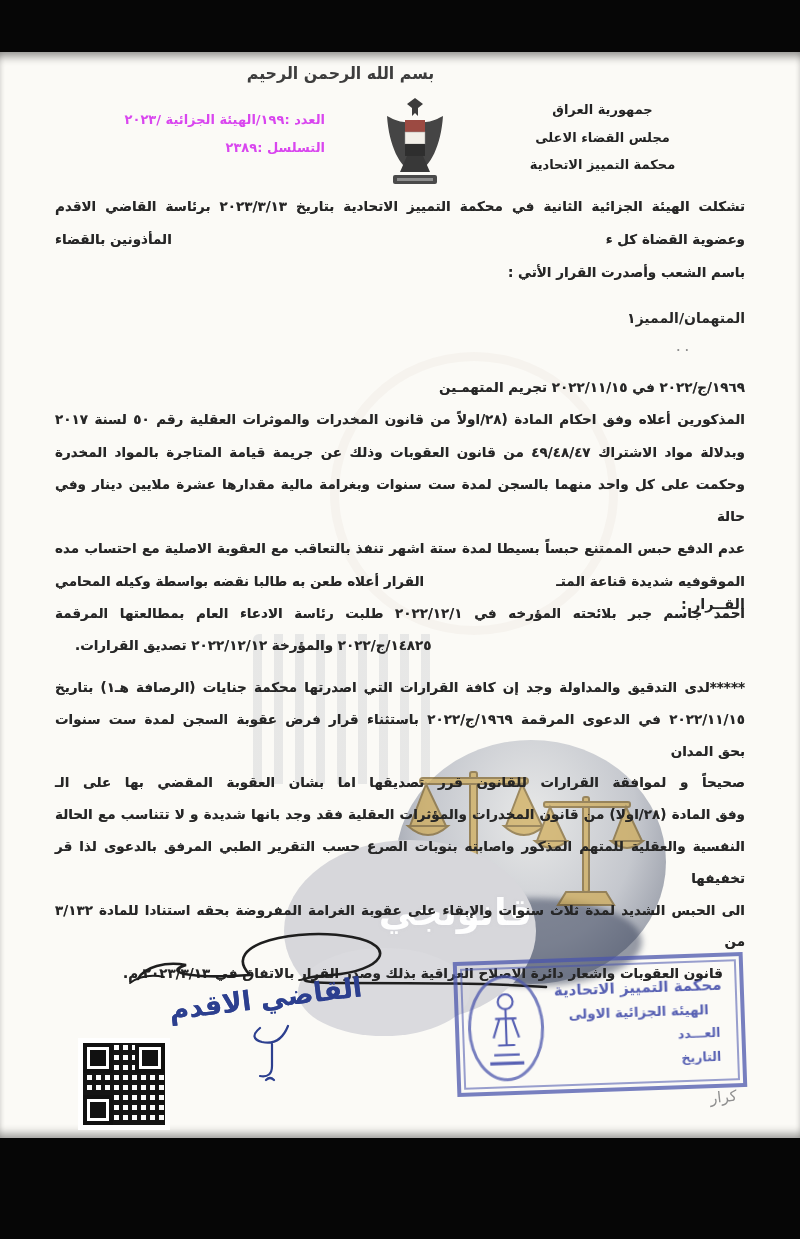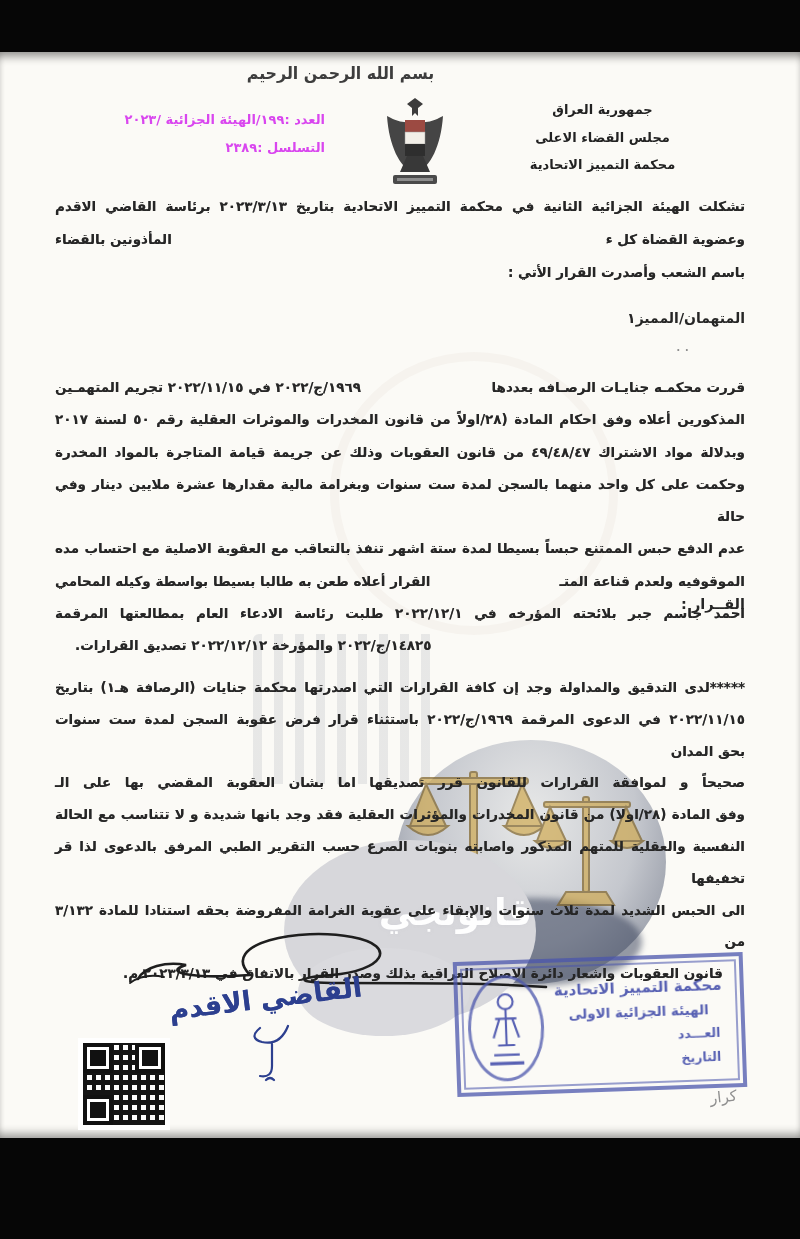--- a/index.html
+++ b/index.html
@@ -135,30 +135,29 @@
       <span>المأذونين بالقضاء</span>
     </div>
     <div class="line">باسم الشعب وأصدرت القرار الأتي :</div>
   </div>
 
   <div class="abs ar parties">المتهمان/المميز١</div>
   <div class="abs marks">٠٠</div>
 
   <div class="abs ar facts">
     <div class="line between">
-      <span>قررت محكمـه جنايـات الرصـافه بعددها</span>
       <span>١٩٦٩/ج/٢٠٢٢ في ٢٠٢٢/١١/١٥ تجريم المتهمـين</span>
     </div>
     <div class="line j">المذكورين أعلاه وفق احكام المادة (٢٨/اولاً من قانون المخدرات والموثرات العقلية رقم ٥٠ لسنة ٢٠١٧</div>
     <div class="line j">وبدلالة مواد الاشتراك ٤٩/٤٨/٤٧ من قانون العقوبات وذلك عن جريمة قيامة المتاجرة بالمواد المخدرة</div>
     <div class="line j">وحكمت على كل واحد منهما بالسجن لمدة ست سنوات وبغرامة مالية مقدارها عشرة ملايين دينار وفي حالة</div>
     <div class="line j">عدم الدفع حبس الممتنع حبساً بسيطا لمدة ستة اشهر تنفذ بالتعاقب مع العقوبة الاصلية مع احتساب مده</div>
     <div class="line between">
-      <span>الموقوفيه  ولعدم قناعة المتـ</span>
-      <span>القرار أعلاه طعن به طالبا بسيطا بواسطة وكيله المحامي</span>
+      <span>الموقوفيه  شديدة قناعة المتـ</span>
+      <span>القرار أعلاه طعن به طالبا نقضه بواسطة وكيله المحامي</span>
     </div>
     <div class="line j">احمد جاسم جبر بلائحته المؤرخه في ٢٠٢٢/١٢/١  طلبت رئاسة الادعاء العام بمطالعتها المرقمة</div>
     <div class="line last-left">١٤٨٢٥/ج/٢٠٢٢ والمؤرخة ٢٠٢٢/١٢/١٢  تصديق القرارات.</div>
   </div>
 
   <div class="abs ar qarar-h">القــرار :</div>
 
   <div class="abs ar decision">
     <div class="line j">*****لدى التدقيق والمداولة وجد إن كافة القرارات التي اصدرتها محكمة جنايات (الرصافة هـ١) بتاريخ</div>
     <div class="line j">٢٠٢٢/١١/١٥ في الدعوى المرقمة ١٩٦٩/ج/٢٠٢٢ باستثناء قرار فرض عقوبة السجن لمدة ست سنوات</div>

